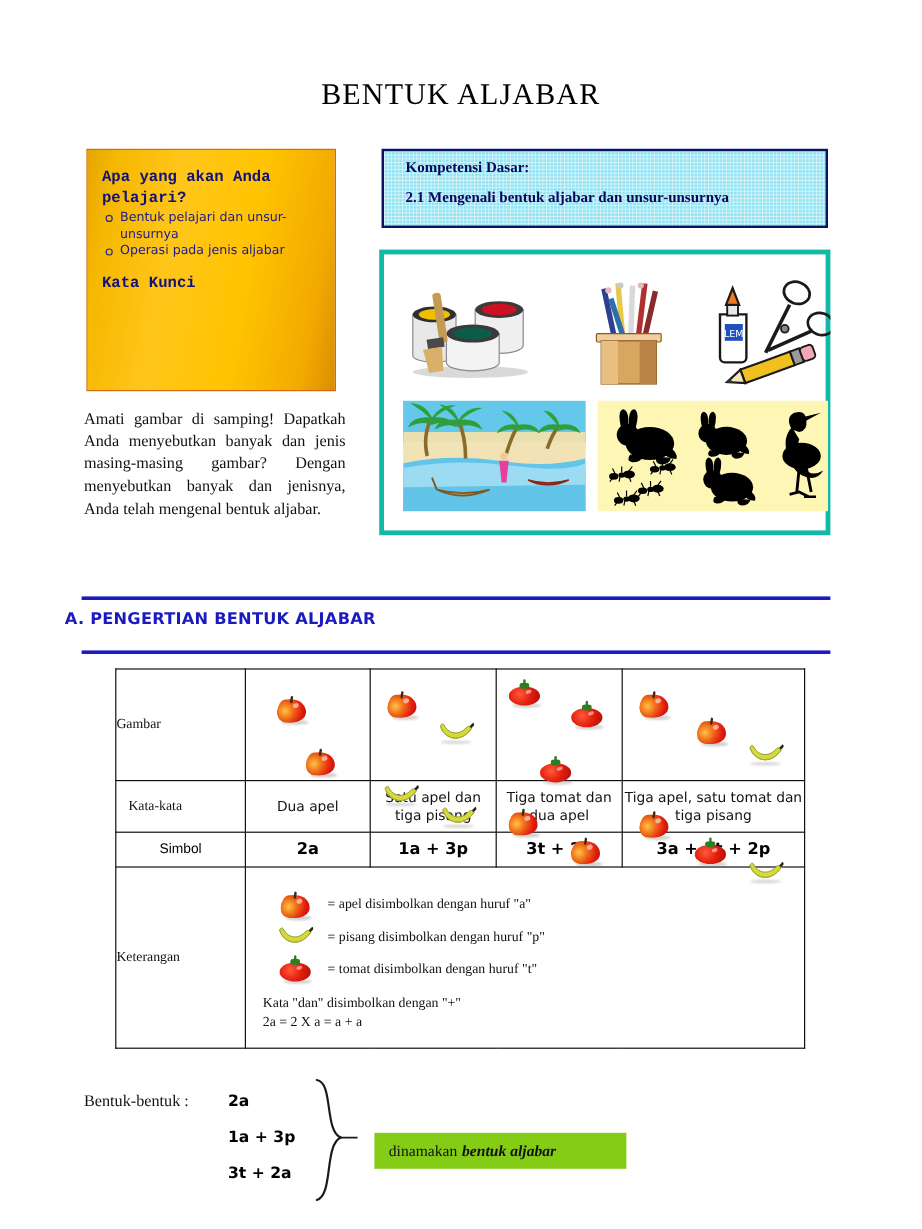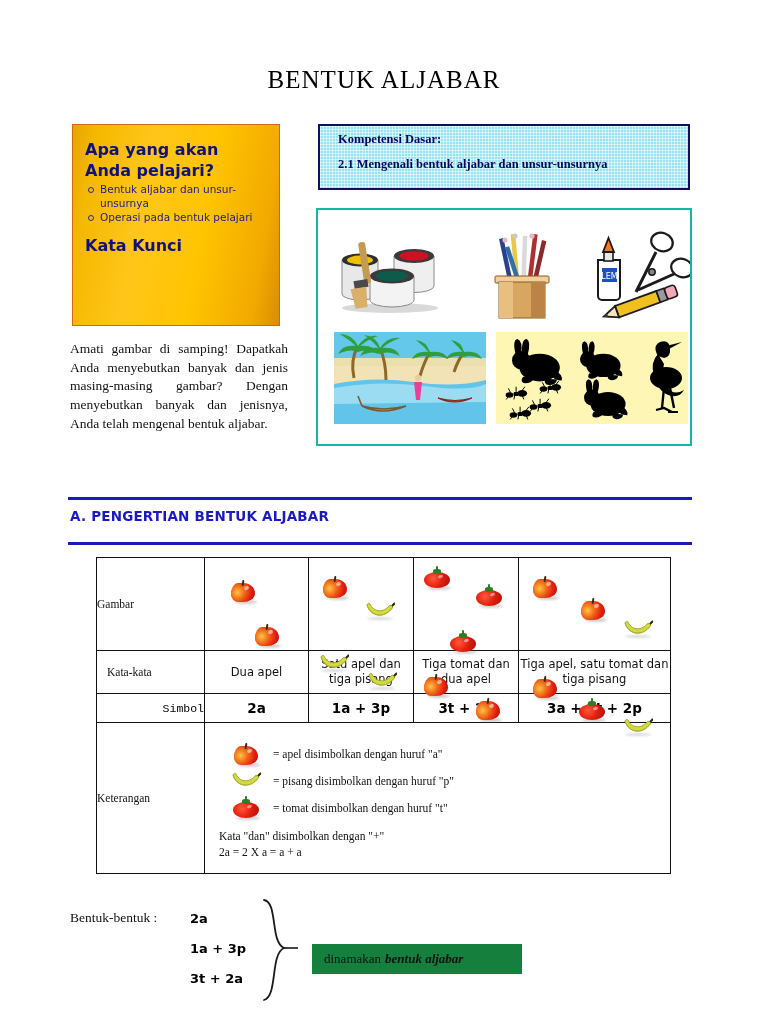--- a/index.html
+++ b/index.html
@@ -27,21 +27,21 @@
     position:absolute;left:72px;top:124px;width:208px;height:202px;
     background:linear-gradient(100deg,#e6a500 0%,#f5b800 10%,#ffc61a 34%,#ffc400 62%,#f2a900 88%,#d98e00 100%);
     border:1px solid #d06a10;
     box-sizing:border-box;
     padding:14px 10px 8px 12px;
     font-family:"DejaVu Sans", sans-serif;
     color:#1b1b8f;
     font-size:10.5px;
     line-height:1.32;
   }
-  .goal-head{font-weight:bold;font-size:16px;margin-bottom:2px;color:#11117a;}
+  .goal-head{font-weight:bold;font-size:13px;margin-bottom:2px;color:#11117a;font-family:Liberation Mono, monospace;}
   .goal-list{list-style:none;margin:0 0 0 2px;padding:0;}
   .goal-list li{position:relative;padding-left:13px;margin-bottom:0px;}
   .goal-list li:before{
     content:"";position:absolute;left:1px;top:4px;
     width:4px;height:4px;border:1px solid #2a2a8c;border-radius:50%;
   }
   .goal-gap{height:10px;}
 
   
   .intro-par{
@@ -68,21 +68,21 @@
     font-size:12.5px;
     color:#06065c;
     line-height:1.1;
   }
   .kd-line2{margin-top:11px;}
 
   
   .pic-frame{
     position:absolute;left:316px;top:208px;width:376px;height:238px;
     box-sizing:border-box;
-    border:2px solid #14b8a6;
+    border:4px solid #14b8a6;
     background:#fff;
     padding:6px;
     text-align:right;
   }
   .pic-grid{
     position:relative;width:100%;height:100%;
   }
   .cell{position:absolute;}
 
   
@@ -98,21 +98,21 @@
   .beach{left:10px;top:116px;width:152px;height:92px;overflow:hidden;
     background:linear-gradient(to bottom,#62c7e8 0%,#62c7e8 38%,#f0e0b4 38%,#efddae 62%,#7fd4ef 62%,#4cb9e4 100%);
     border:0;}
   
   .animals{left:172px;top:116px;width:192px;height:92px;background:#fdf6b5;}
 
   
   .sec-rule-top{position:absolute;left:68px;top:497px;width:624px;height:3px;background:#1a1ac0;}
   .sec-rule-bot{position:absolute;left:68px;top:542px;width:624px;height:3px;background:#1a1ac0;}
   .sec-title{
-    position:absolute;left:70px;top:508px;
+    position:absolute;left:54px;top:508px;
     font-family:"DejaVu Sans", sans-serif;
     font-weight:bold;font-size:13.5px;letter-spacing:.2px;
     color:#1a1ac0;
   }
 
   
   .tbl{
     position:absolute;left:96px;top:557px;width:574px;
     border-collapse:collapse;
     table-layout:fixed;
@@ -132,21 +132,21 @@
     font-size:11.5px;
     padding-left:8px;
     color:#111;
   }
   .pic-row td{height:92px;}
   .word-row td{height:42px;text-align:center;
     font-family:"DejaVu Sans", sans-serif;font-size:11.5px;line-height:1.28;color:#111;}
   .word-row td.lbl{text-align:left;font-family:"Liberation Serif", serif;font-size:11.5px;padding-left:10px;}
   .sym-row td{height:28px;text-align:center;
     font-family:"DejaVu Sans", sans-serif;font-weight:bold;font-size:13.5px;color:#000;}
-  .sym-row td.lbl{text-align:right;font-weight:normal;font-family:Liberation Mono, monospace;font-size:11.5px;}
+  .sym-row td.lbl{text-align:center;font-weight:normal;font-family:Liberation Sans, sans-serif;font-size:11.5px;}
   .ket-row td{height:150px;vertical-align:middle;}
   .ket-body{padding:8px 0 6px 14px;font-family:"Liberation Serif", serif;font-size:11.5px;color:#111;}
   .ket-line{display:flex;align-items:center;height:27px;}
   .ket-ico{width:54px;display:flex;justify-content:center;}
   .ket-txt{}
   .ket-extra{margin-top:6px;line-height:1.6;}
 
   
   .fruitcell{position:relative;width:100%;height:92px;}
   .fruitcell > *{position:absolute;}
@@ -211,39 +211,39 @@
     font-family:"Liberation Serif", serif;font-size:13.5px;color:#111;
   }
   .form-item{
     position:absolute;left:190px;
     font-family:"DejaVu Sans", sans-serif;font-weight:bold;font-size:13px;color:#000;
   }
   .f1{top:911px;} .f2{top:941px;} .f3{top:971px;}
   .brace{position:absolute;left:258px;top:898px;}
   .callout{
     position:absolute;left:312px;top:944px;width:210px;height:30px;
-    background:#15803d;
+    background:#84cc16;
     display:flex;align-items:center;
     padding-left:12px;box-sizing:border-box;
     font-family:"Liberation Serif", serif;font-size:13px;color:#111;
   }
   .callout b{font-style:italic;font-weight:bold;margin-left:4px;}
 </style>
 </head>
 <body>
 
 <div class="page">
 
   <div class="doc-title">BENTUK  ALJABAR</div>
 
   <div class="goal-box">
     <div class="goal-head">Apa yang akan Anda pelajari?</div>
     <ul class="goal-list">
-      <li>Bentuk aljabar dan unsur-unsurnya</li>
-      <li>Operasi pada bentuk pelajari</li>
+      <li>Bentuk pelajari dan unsur-unsurnya</li>
+      <li>Operasi pada jenis aljabar</li>
     </ul>
     <div class="goal-gap"></div>
     <div class="goal-head">Kata Kunci</div>
   </div>
 
   <div class="intro-par">Amati gambar di samping! Dapatkah Anda menyebutkan banyak dan jenis masing-masing gambar? Dengan menyebutkan banyak dan jenisnya, Anda telah mengenal bentuk aljabar.</div>
 
   <div class="kd-box">
     <div>Kompetensi Dasar:</div>
     <div class="kd-line2">2.1 Mengenali bentuk aljabar dan unsur-unsurnya</div>

